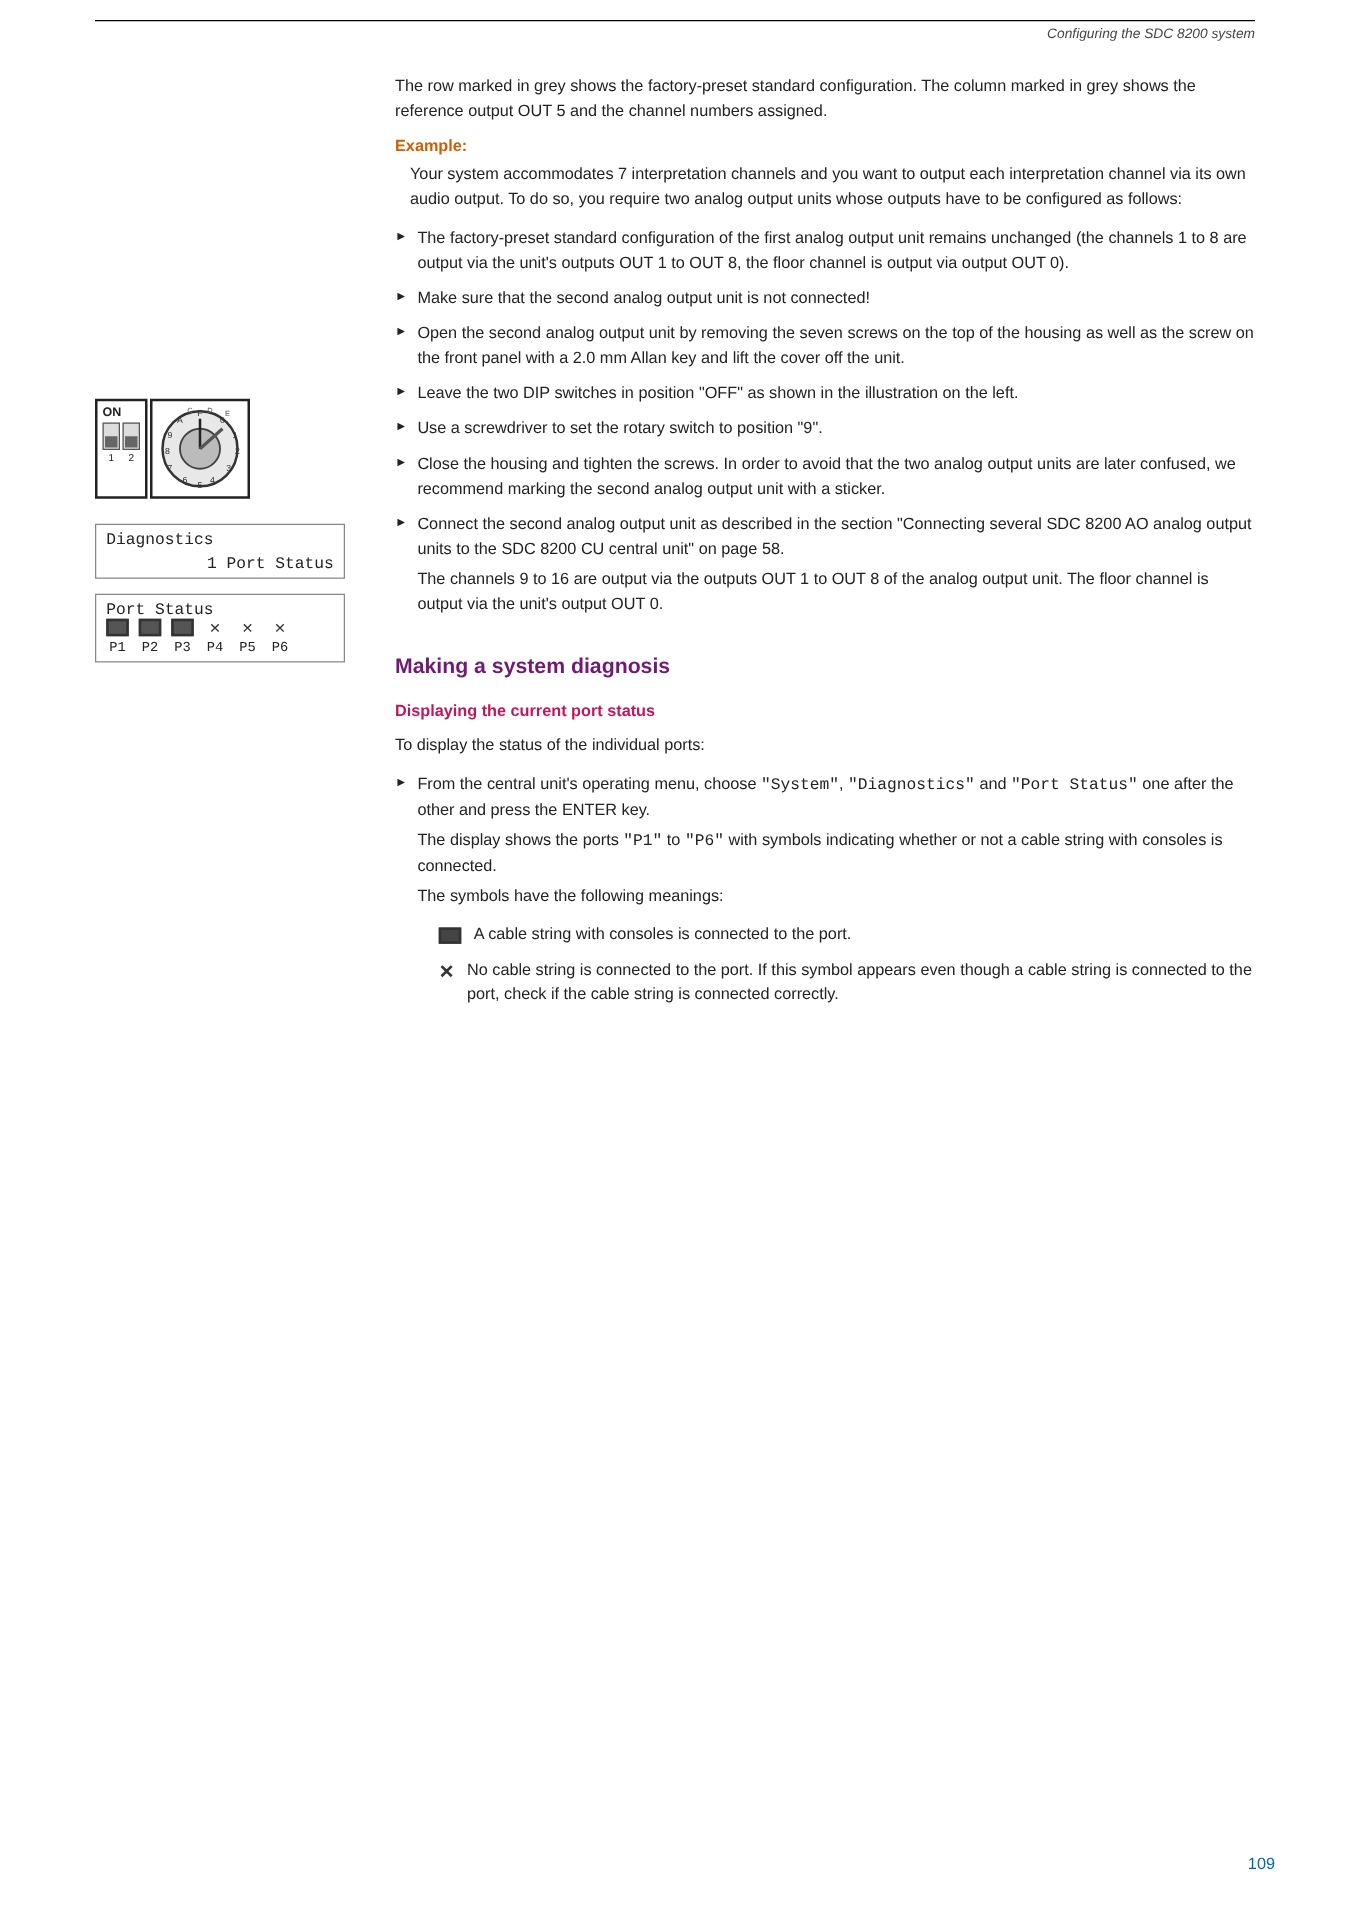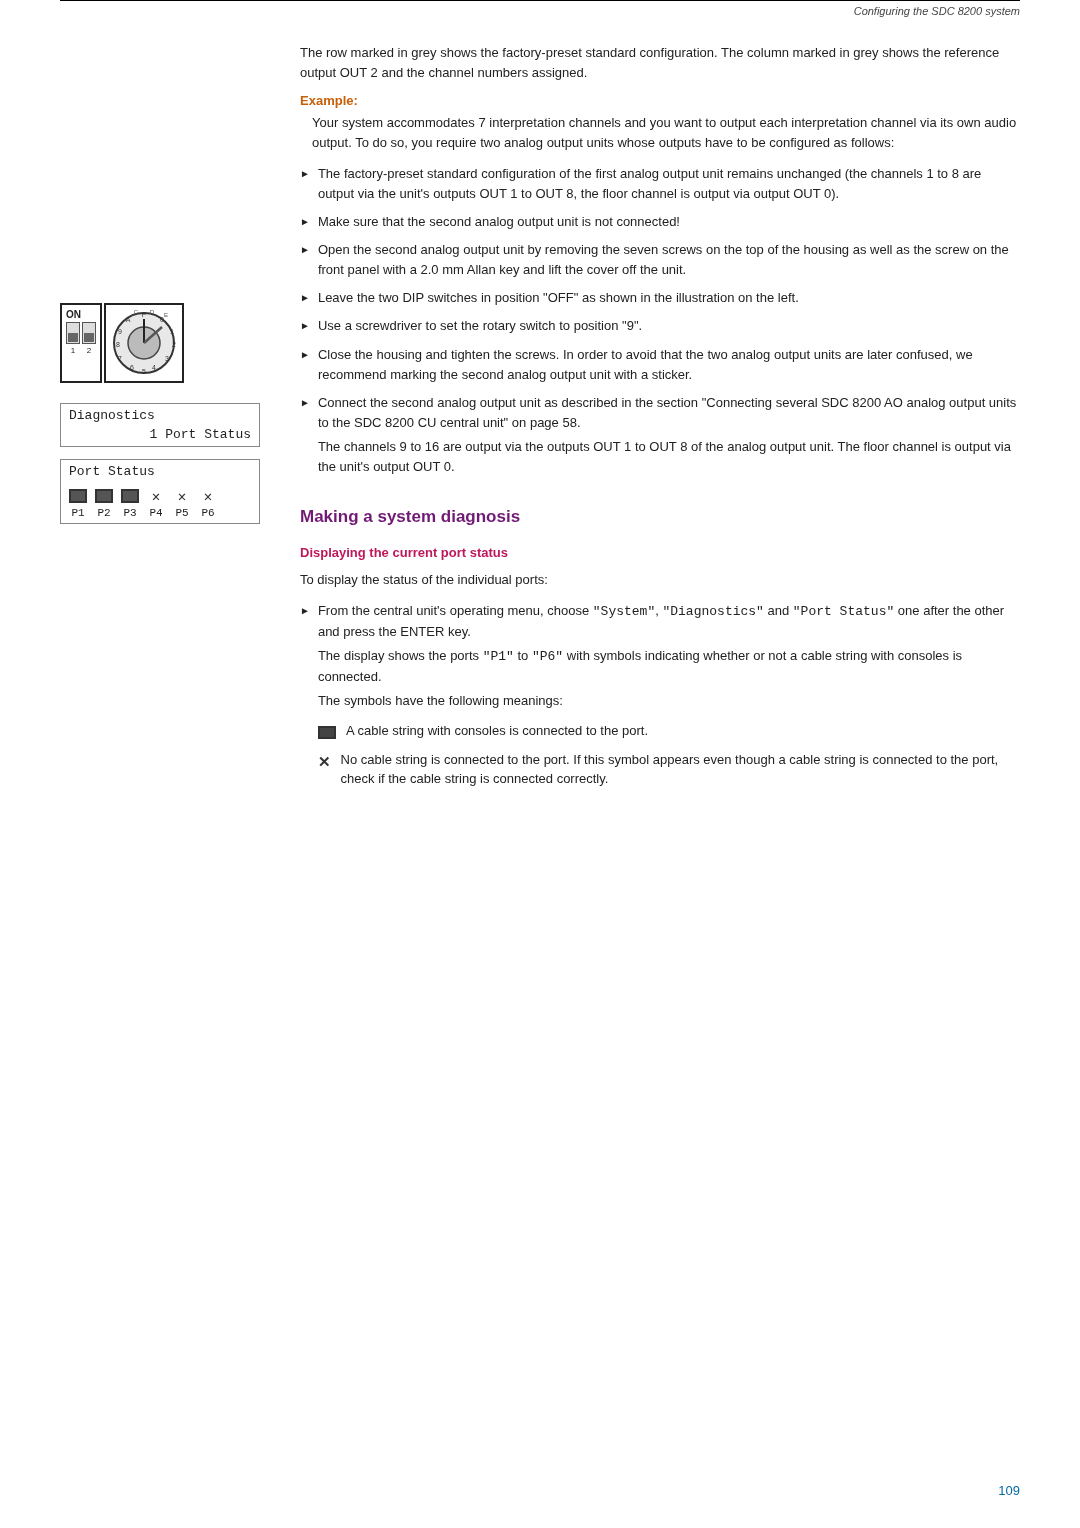--- a/index.html
+++ b/index.html
@@ -12,21 +12,21 @@
       width: 1080px;
       min-height: 1528px;
       position: relative;
     }
 
     .page-container {
       width: 1080px;
       min-height: 1528px;
       background: #fff;
       position: relative;
-      padding: 0;
+      padding: 16px;
     }
 
     .header-title {
       font-size: 11px;
       color: #444;
       font-style: italic;
     }
 
     .body-text {
       font-size: 13px;
@@ -140,21 +140,21 @@
       border: 1.5px solid #888;
       background: #fff;
       font-family: 'Courier New', Courier, monospace;
       font-size: 13px;
       padding: 4px 8px;
       width: 200px;
     }
 
     .port-status-title {
       font-size: 13px;
-      margin-bottom: 10px;
+      margin-bottom: 0;
     }
 
     .port-icons-row {
       display: flex;
       gap: 8px;
       margin-bottom: 4px;
       align-items: center;
     }
 
     .port-labels-row {
@@ -313,21 +313,21 @@
             <span class="port-label">P5</span>
             <span class="port-label">P6</span>
           </div>
         </div>
       </div>
 
     </div>
 
     <div class="right-col">
 
-      <p class="body-text">The row marked in grey shows the factory-preset standard configuration. The column marked in grey shows the reference output OUT 2 and the channel numbers assigned.</p>
+      <p class="body-text">The row marked in grey shows the factory-preset standard configuration. The column marked in grey shows the reference output OUT 5 and the channel numbers assigned.</p>
 
       <p class="example-label">Example:</p>
 
       <p class="body-text" style="margin-left:12px;">Your system accommodates 7 interpretation channels and you want to output each interpretation channel via its own audio output. To do so, you require two analog output units whose outputs have to be configured as follows:</p>
 
       <ul class="bullet-list">
         <li>
           <span class="bullet-arrow">►</span>
           <span>The factory-preset standard configuration of the first analog output unit remains unchanged (the channels 1 to 8 are output via the unit's outputs OUT 1 to OUT 8, the floor channel is output via output OUT 0).</span>
         </li>
@@ -367,21 +367,21 @@
         <li>
           <span class="bullet-arrow">►</span>
           <span>
             From the central unit's operating menu, choose <span style="font-family:'Courier New', monospace;">"System"</span>, <span style="font-family:'Courier New', monospace;">"Diagnostics"</span> and <span style="font-family:'Courier New', monospace;">"Port Status"</span> one after the other and press the ENTER key.<br>
             <span style="display:block; margin-top:4px;">The display shows the ports <span style="font-family:'Courier New', monospace;">"P1"</span> to <span style="font-family:'Courier New', monospace;">"P6"</span> with symbols indicating whether or not a cable string with consoles is connected.</span>
             <span style="display:block; margin-top:4px;">The symbols have the following meanings:</span>
           </span>
         </li>
       </ul>
 
-      <div style="margin-top: 8px; margin-left: 18px;">
+      <div style="margin-top: 8px; margin-left: 35px;">
 
         <div class="symbol-line">
           <span class="symbol-icon">
             <span style="display:inline-block; width:18px; height:13px; border:2px solid #333; background:#444; vertical-align:middle; margin-right:4px;"></span>
           </span>
           <span>A cable string with consoles is connected to the port.</span>
         </div>
 
         <div class="symbol-line">
           <span class="symbol-icon">

